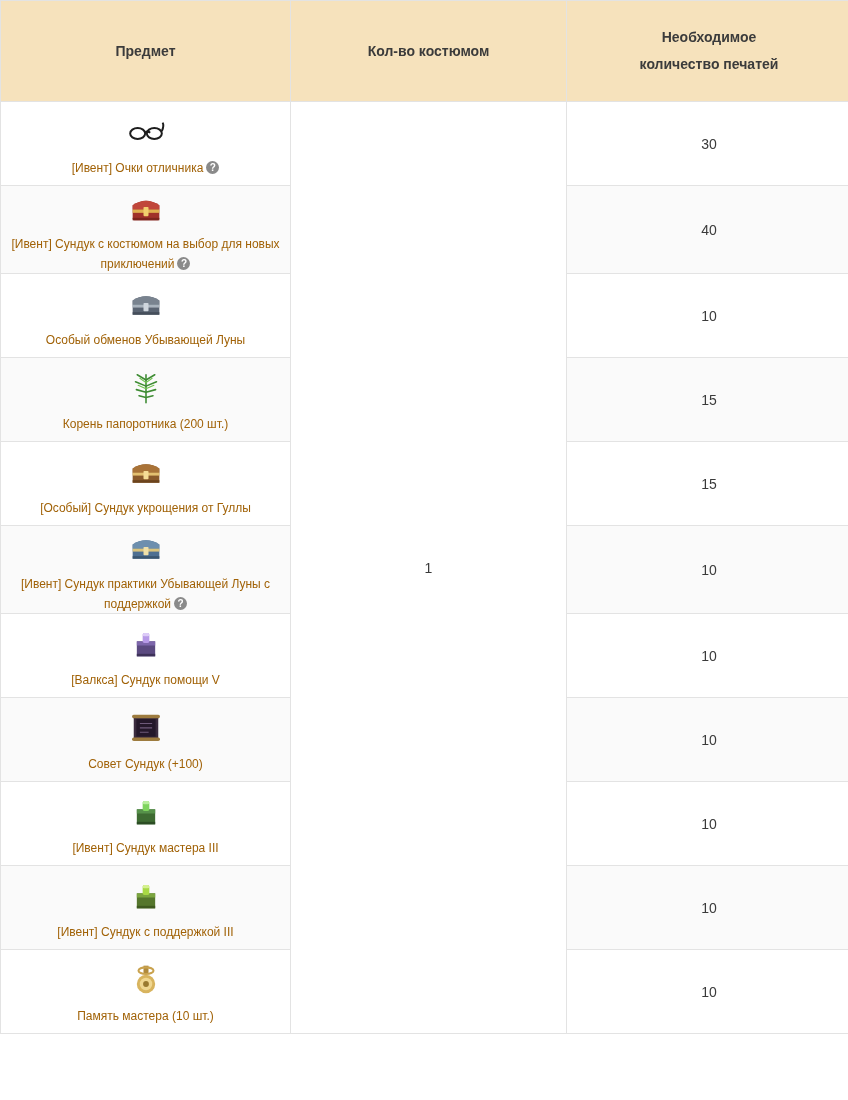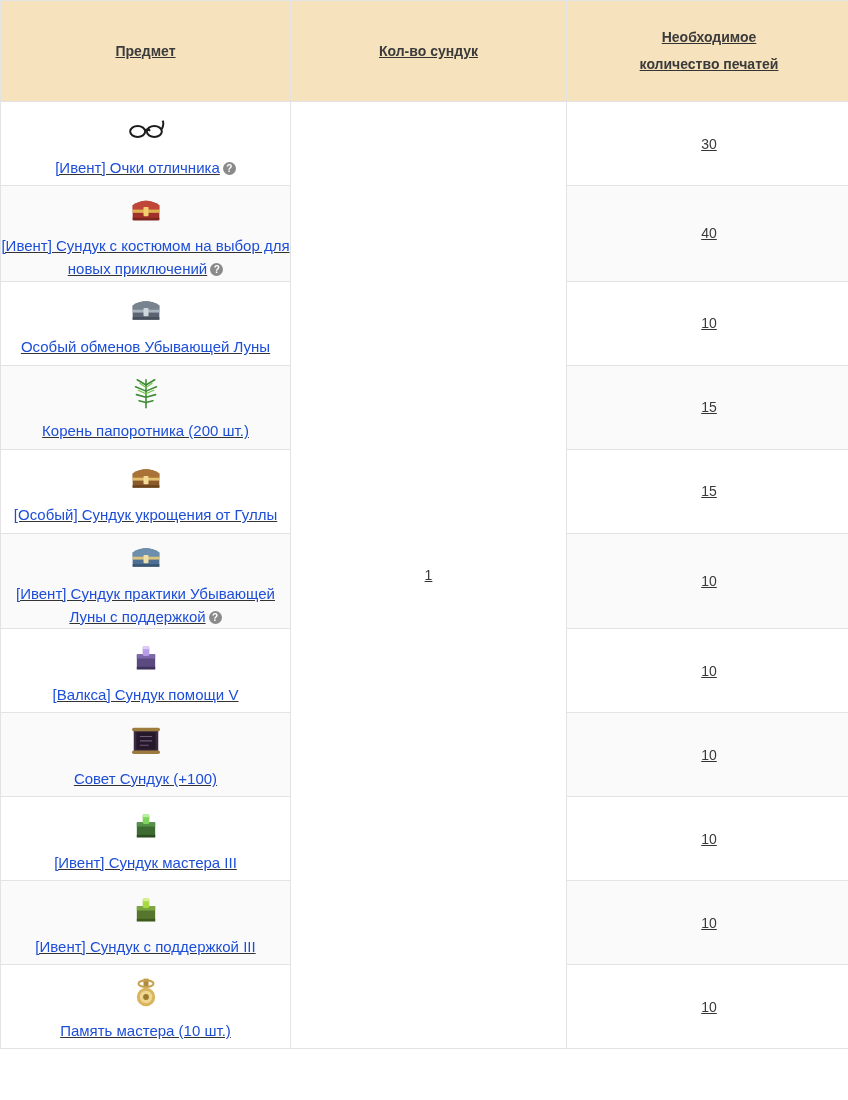--- a/index.html
+++ b/index.html
@@ -9,21 +9,20 @@
   }
   body {
     width: 848px;
     font-family: "Liberation Sans", sans-serif;
     color: #333333;
     -webkit-font-smoothing: antialiased;
   }
   .table-wrap {
     width: 752px;
     box-sizing: border-box;
-    text-decoration: underline;
   }
   table.exchange-table {
     border-collapse: collapse;
     width: 848px;
     table-layout: fixed;
   }
   table.exchange-table th,
   table.exchange-table td {
     border: 1px solid #e3e3e3;
     vertical-align: middle;
@@ -54,22 +53,22 @@
   }
   td.item-cell.alt { background: #fafafa; }
   .icon-box {
     height: 42px;
     display: flex;
     align-items: center;
     justify-content: center;
     margin-bottom: 6px;
   }
   .item-label {
-    font-size: 15px;
-    color: #1d4ed8;
+    font-size: 12px;
+    color: #a16207;
     line-height: 1.55;
     display: inline;
   }
   .help-icon {
     display: inline-block;
     width: 13px;
     height: 13px;
     border-radius: 50%;
     background: #8a8a8a;
     color: #ffffff;
@@ -106,21 +105,21 @@
 <body>
 
 <div class="table-wrap">
   <table class="exchange-table">
     <thead>
       <tr>
         <th class="col-item">
           <span>Предмет</span>
         </th>
         <th class="col-count">
-          <span>Кол-во сундук</span>
+          <span>Кол-во костюмом</span>
         </th>
         <th class="col-seals">
           <span>Необходимое</span>
           <span>количество печатей</span>
         </th>
       </tr>
     </thead>
     <tbody id="table-body">
         <tr>
           <td class="item-cell"><div class="icon-box">

